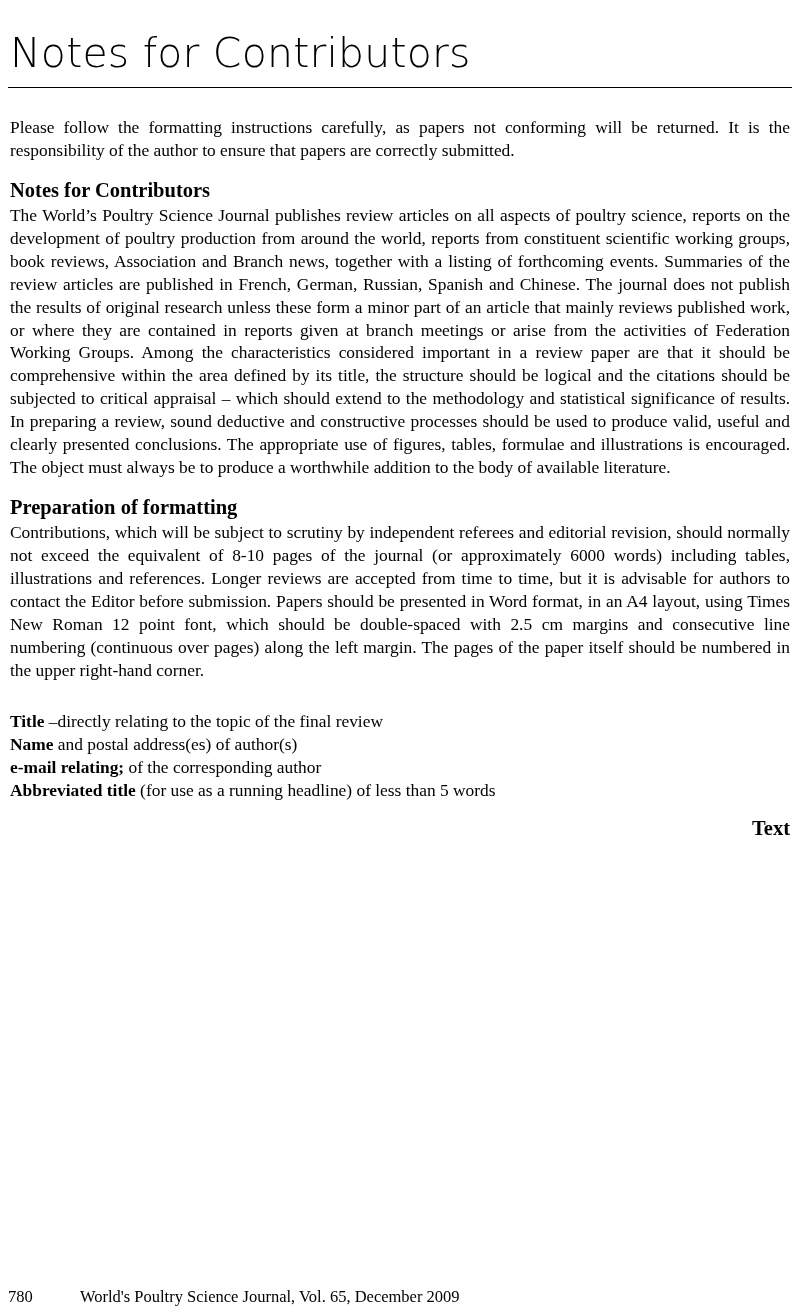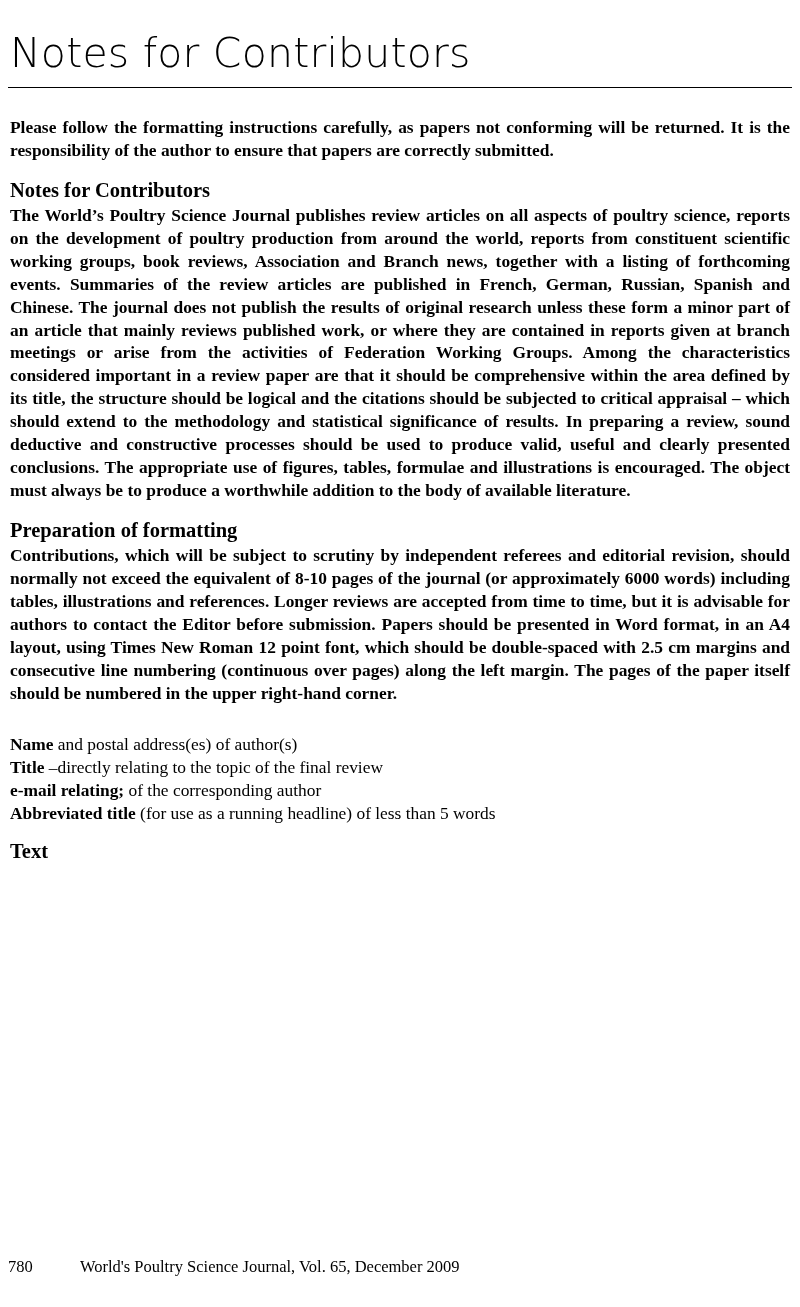--- a/index.html
+++ b/index.html
@@ -41,55 +41,55 @@
     width: 100%;
   }
   p.body-text {
     font-size: 17.4px;
     line-height: 1.32;
     text-align: justify;
     text-justify: inter-word;
     margin: 0 0 0 0;
     padding: 0 2px 0 2px;
     hyphens: none;
-    font-weight: bold;
   }
   p.spaced {
     margin-bottom: 16px;
   }
   h2.section {
     font-size: 20.5px;
     font-weight: bold;
     margin: 16px 0 1px 0;
     padding: 0 2px;
     line-height: 1.2;
     font-family: "Liberation Serif", "DejaVu Serif", serif;
   }
   h2.section.tight {
     margin-top: 14px;
+    text-align: right;
   }
   .list-block {
     padding: 0 2px;
     margin-top: 14px;
   }
   .list-block .line {
     font-size: 17.4px;
     line-height: 1.33;
     text-align: left;
   }
   .list-block .line b {
     font-weight: bold;
   }
   .gap-small {
     height: 14px;
   }
   .footer {
     position: absolute;
     left: 8px;
-    bottom: 30px;
+    bottom: 0;
     font-size: 16.5px;
     font-family: "Liberation Serif", "DejaVu Serif", serif;
     white-space: pre;
   }
   .footer .pageno {
     display: inline-block;
     min-width: 72px;
   }
 </style>
 </head>
@@ -105,22 +105,22 @@
   <h2 class="section">Notes for Contributors</h2>
   <p class="body-text">The World’s Poultry Science Journal publishes review articles on all aspects of poultry science, reports on the development of poultry production from around the world, reports from constituent scientific working groups, book reviews, Association and Branch news, together with a listing of forthcoming events. Summaries of the review articles are published in French, German, Russian, Spanish and Chinese. The journal does not publish the results of original research unless these form a minor part of an article that mainly reviews published work, or where they are contained in reports given at branch meetings or arise from the activities of Federation Working Groups. Among the characteristics considered important in a review paper are that it should be comprehensive within the area defined by its title, the structure should be logical and the citations should be subjected to critical appraisal – which should extend to the methodology and statistical significance of results. In preparing a review, sound deductive and constructive processes should be used to produce valid, useful and clearly presented conclusions. The appropriate use of figures, tables, formulae and illustrations is encouraged. The object must always be to produce a worthwhile addition to the body of available literature.</p>
 
   <h2 class="section">Preparation of formatting</h2>
   <p class="body-text">Contributions, which will be subject to scrutiny by independent referees and editorial revision, should normally not exceed the equivalent of 8-10 pages of the journal (or approximately 6000 words) including tables, illustrations and references. Longer reviews are accepted from time to time, but it is advisable for authors to contact the Editor before submission. Papers should be presented in Word format, in an A4 layout, using Times New Roman 12 point font, which should be double-spaced with 2.5 cm margins and consecutive line numbering (continuous over pages) along the left margin. The pages of the paper itself should be numbered in the upper right-hand corner.</p>
 
   <div class="gap-small"></div>
 
 
   <div class="list-block">
+    <div class="line"><b>Title</b><span> –directly relating to the topic of the final review</span></div>
     <div class="line"><b>Name</b><span> and postal address(es) of author(s)</span></div>
-    <div class="line"><b>Title</b><span> –directly relating to the topic of the final review</span></div>
     <div class="line"><b>e-mail relating;</b><span> of the corresponding author</span></div>
     <div class="line"><b>Abbreviated title</b><span> (for use as a running headline) of less than 5 words</span></div>
   </div>
 
   <h2 class="section tight">Text</h2>
 
   <div class="footer"><span class="pageno">780</span><span>World's Poultry Science Journal, Vol. 65, December 2009</span></div>
 
 </div>
 

